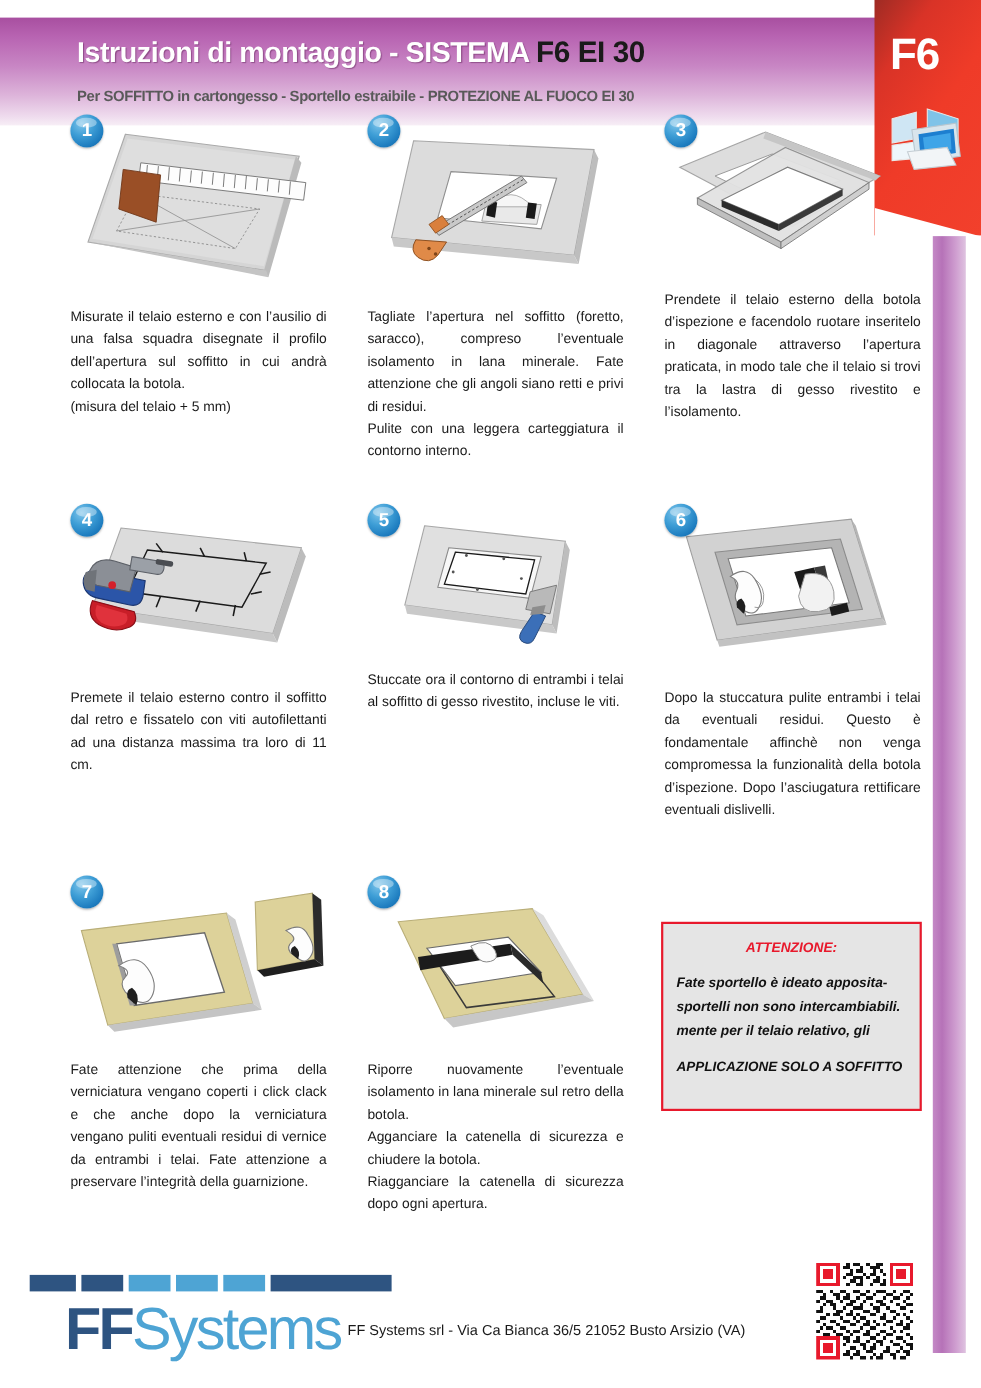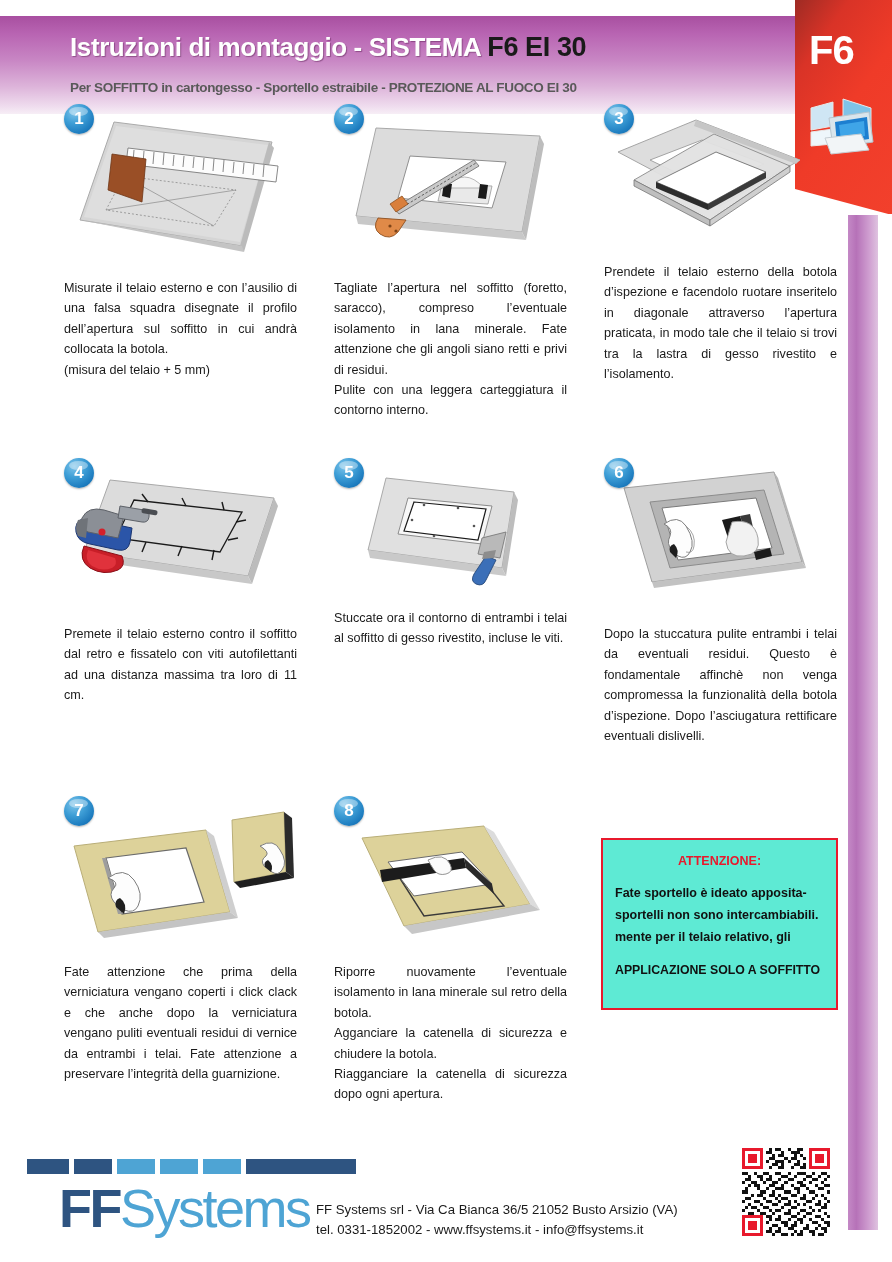--- a/index.html
+++ b/index.html
@@ -80,21 +80,21 @@
   .step-text {
     font-size: 12.6px; line-height: 1.62; color: #1a1a1a;
     text-align: justify; text-justify: inter-word;
   }
   .step-text p { margin: 0; }
   .step-text p.noj { text-align: left; }
 
   
   .attention {
     position: absolute; left: 601px; top: 838px; width: 237px; height: 172px;
-    border: 2.5px solid #e8192c; background: #5eead4;
+    border: 2.5px solid #e8192c; background: #e5e5e5; font-style: italic;
   }
   .att-title {
     text-align: center; margin-top: 14px;
     font-size: 12.5px; font-weight: bold; color: #e8192c;
   }
   .att-body {
     margin: 15px 12px 0 12px;
     font-size: 12.5px; font-weight: bold; line-height: 1.75; color: #111;
   }
   .att-body p { margin: 0; }
@@ -376,21 +376,20 @@
       <span style="width:38px;background:#4ea4d4"></span>
       <span style="width:38px;background:#4ea4d4"></span>
       <span style="width:38px;background:#4ea4d4"></span>
       <span style="width:110px;background:#2e5481"></span>
     </div>
     <div class="logo-text"><span class="logo-ff">FF</span><span class="logo-sys">Systems</span></div>
   </div>
 
   <div class="footer-contact">
     <div>FF Systems srl - Via Ca Bianca 36/5 21052 Busto Arsizio (VA)</div>
-    <div>tel. 0331-1852002 -  www.ffsystems.it - info@ffsystems.it</div>
   </div>
 
   <svg class="qr" viewBox="0 0 29 29" shape-rendering="crispEdges">
     <rect width="29" height="29" fill="#fff"></rect>
     <g fill="#e8192c">
       <rect x="0" y="0" width="7" height="7"></rect>
         <rect x="22" y="0" width="7" height="7"></rect>
         <rect x="0" y="22" width="7" height="7"></rect>
     </g>
     <g fill="#fff">

